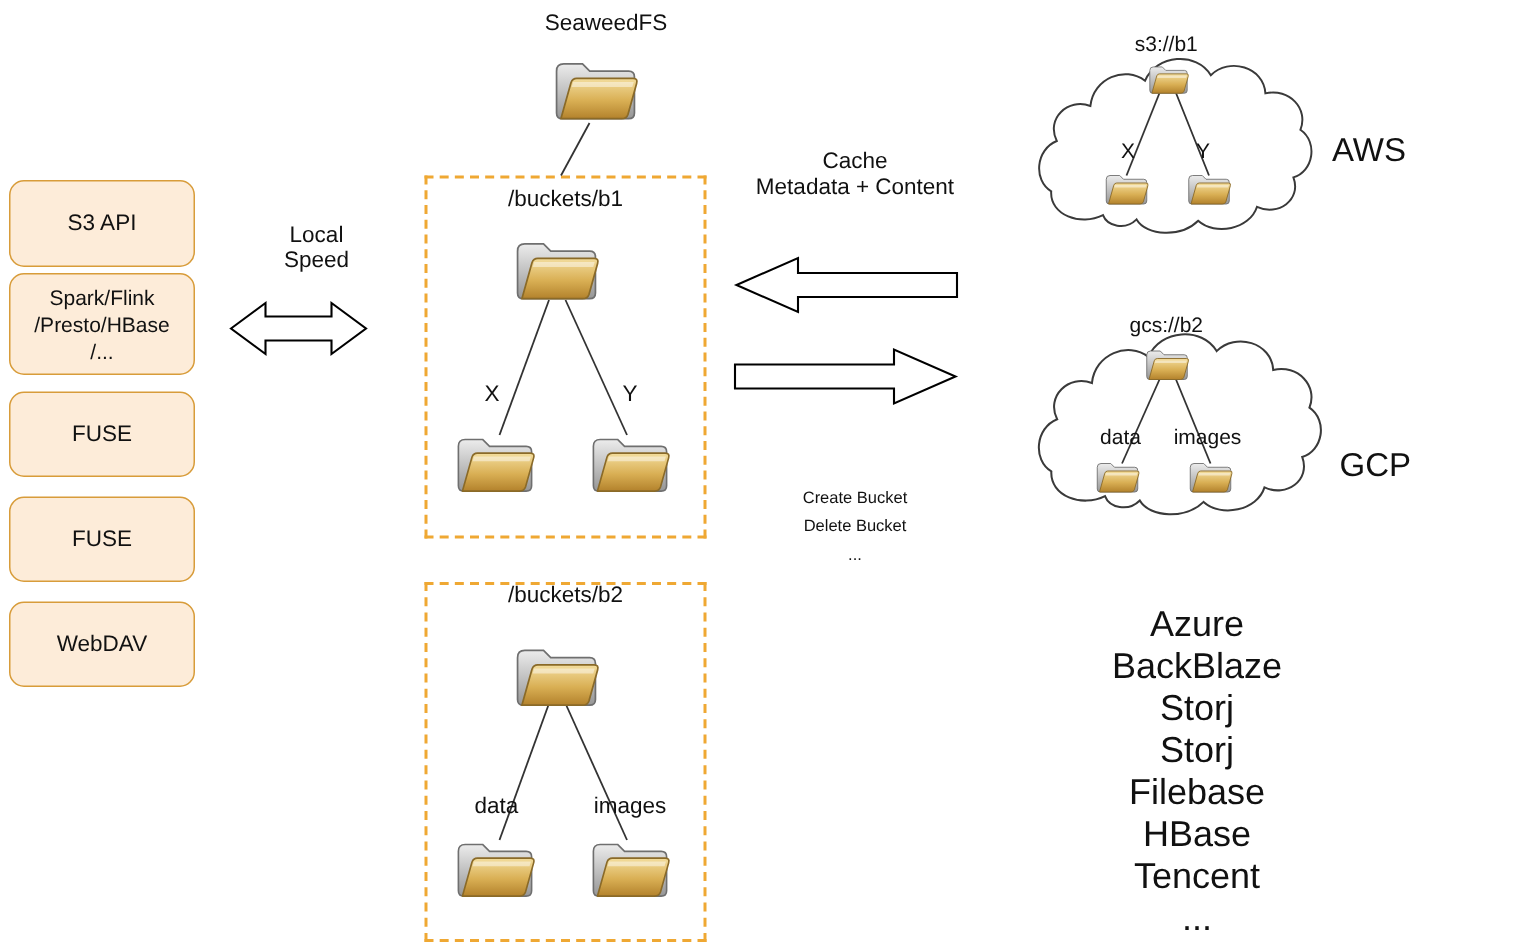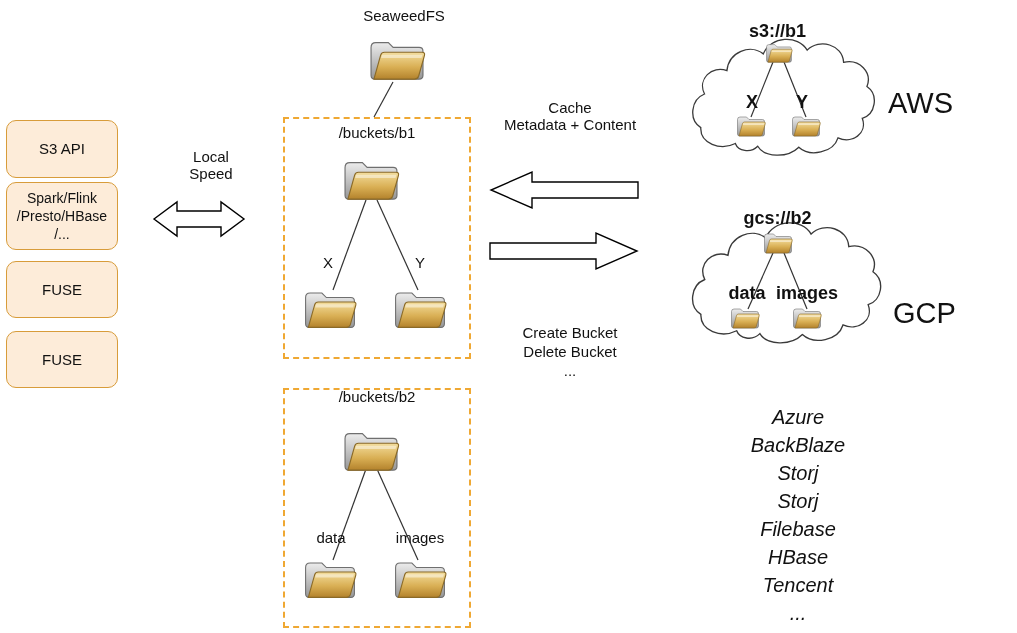--- a/index.html
+++ b/index.html
@@ -4,37 +4,37 @@
 <style>
   html,body{margin:0;padding:0;}
   .canvas{
     position:relative;width:1017px;height:633px;background:#ffffff;overflow:hidden;
     font-family:"Liberation Sans", sans-serif;color:#111;
   }
   .abs{position:absolute;}
   .center{text-align:center;}
   .preline{white-space:pre-line;}
   .app-box{
-    position:absolute;left:6px;width:112px;
+    position:absolute;left:6px;width:124px;
     background:#fdecd9;border:1.5px solid #d89c3a;border-radius:10px;
     display:flex;align-items:center;justify-content:center;text-align:center;
     font-size:15px;line-height:18px;box-sizing:border-box;z-index:3;
   }
   .dashed-box{
     position:absolute;border:2px dashed #efa833;box-sizing:border-box;z-index:1;background:transparent;
   }
   .lbl{position:absolute;font-size:15px;z-index:4;}
-  .lbl-sm{position:absolute;font-size:18px;z-index:4;font-weight:bold;}
-  .big-lbl{position:absolute;font-size:29px;z-index:4;}
+  .lbl-sm{position:absolute;font-size:14px;z-index:4;}
+  .big-lbl{position:absolute;font-size:22px;z-index:4;}
   .folder{position:absolute;z-index:4;display:block;}
   .cloud{position:absolute;z-index:1;display:block;}
   .overlay{position:absolute;left:0;top:0;z-index:2;}
   .arrow-svg{position:absolute;z-index:3;display:block;}
-  .ops div{font-size:15px;line-height:19px;}
-  .providers div{font-size:20px;line-height:28px;font-style:italic;}
+  .ops div{font-size:11px;line-height:19px;}
+  .providers div{font-size:24px;line-height:28px;}
 </style>
 </head>
 <body>
 
 <div class="canvas">
 
   <svg width="0" height="0" style="position:absolute" aria-hidden="true">
     <defs>
       <linearGradient id="gBack" x1="0" y1="0" x2="0" y2="1">
         <stop offset="0" stop-color="#ececec"></stop>
@@ -86,20 +86,23 @@
   <div class="app-box" style="top:182px;height:68px;font-size:14px">
       <span class="preline">Spark/Flink
 /Presto/HBase
 /...</span>
     </div>
   <div class="app-box" style="top:261px;height:57px">
       <span class="preline">FUSE</span>
     </div>
   <div class="app-box" style="top:331px;height:57px">
       <span class="preline">FUSE</span>
+    </div>
+  <div class="app-box" style="top:401px;height:57px">
+      <span class="preline">WebDAV</span>
     </div>
 
   <div class="lbl center preline" style="left:166px;top:148px;width:90px">Local
 Speed</div>
   <svg class="arrow-svg" style="left:152px;top:198px" width="94" height="42" viewBox="0 0 94 42">
     <path d="M2 21 L25 4 L25 13 L69 13 L69 4 L92 21 L69 38 L69 29 L25 29 L25 38 Z" fill="#fff" stroke="#000" stroke-width="1.4"></path>
   </svg>
 
   <div class="lbl center" style="left:348px;top:7px;width:112px">SeaweedFS</div>
   <svg class="folder" style="left:366px;top:33px" width="62" height="50">

